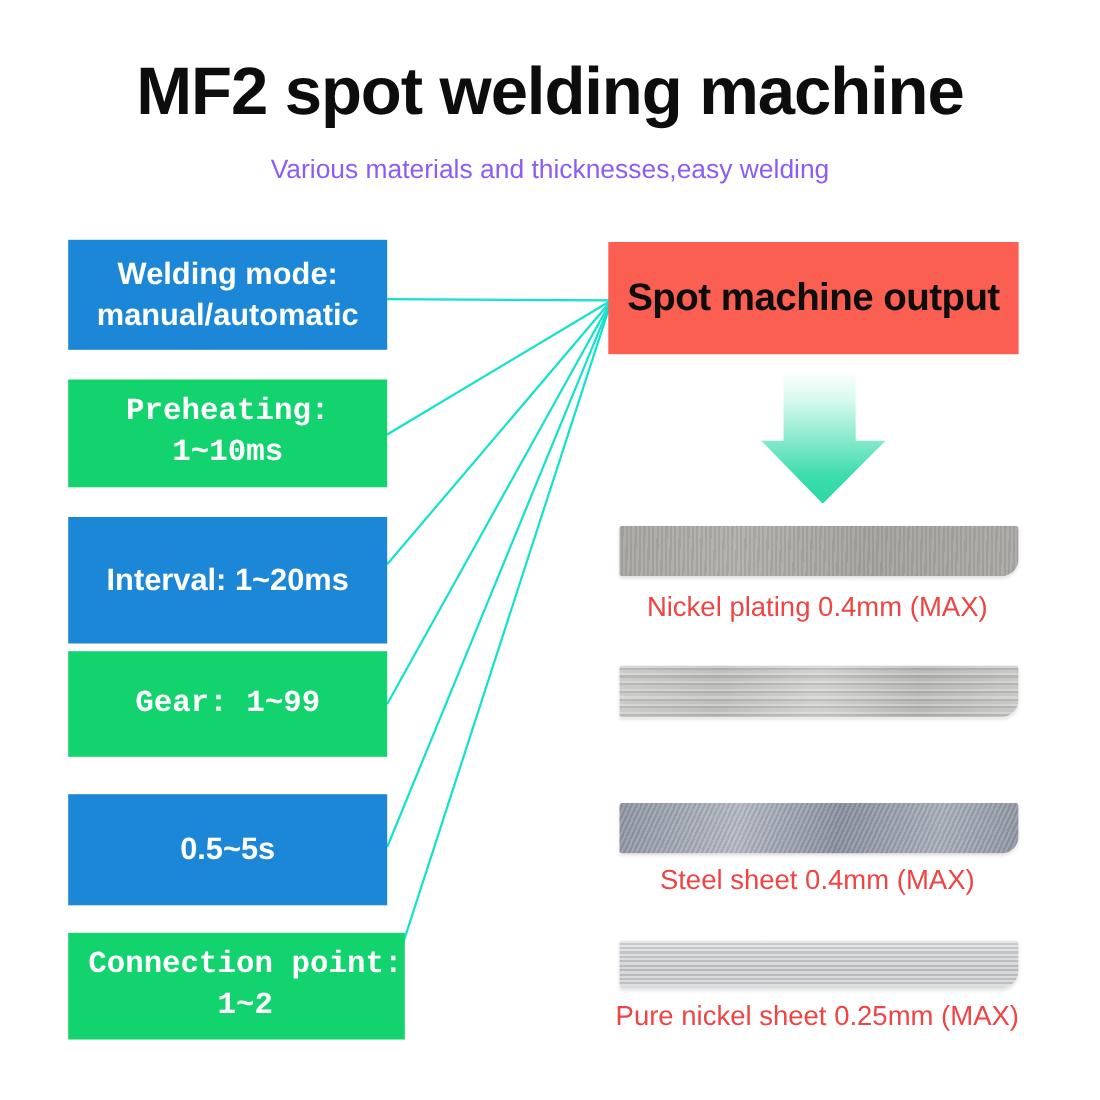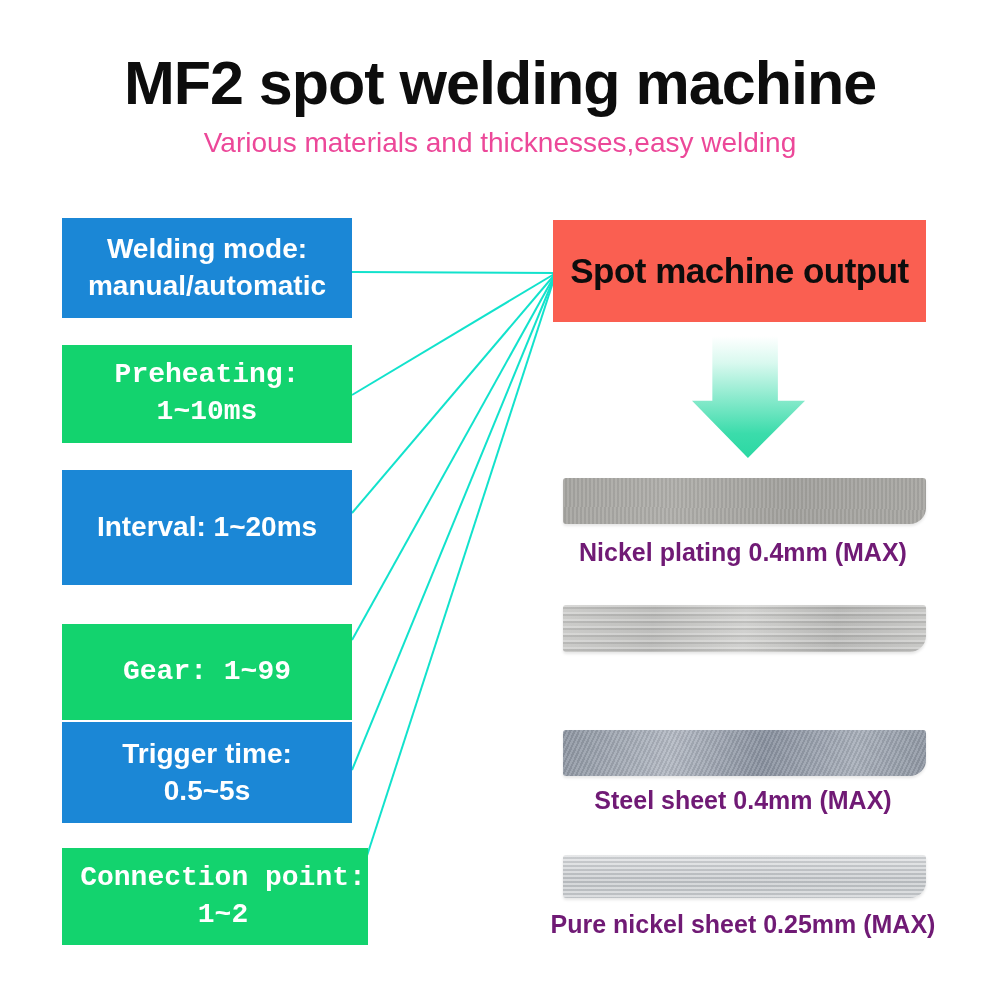--- a/index.html
+++ b/index.html
@@ -10,39 +10,39 @@
     font-family:"Liberation Sans", sans-serif;
     overflow:hidden;
   }
   
   .header{position:absolute;top:50px;left:0;width:1000px;text-align:center;}
   .title{
     font-size:61px;font-weight:700;color:#0d0d0d;
     letter-spacing:-1px;line-height:1.1;margin:0;
   }
   .subtitle{
-    font-size:28px;font-weight:400;color:#ec4899;
-    letter-spacing:0;margin-top:10px;
+    font-size:24px;font-weight:400;color:#8b5cf6;
+    letter-spacing:0;margin-top:24px;
   }
   
   .connectors{position:absolute;left:0;top:0;width:1000px;height:1000px;z-index:1;pointer-events:none;}
   .connectors line{stroke:#12e2cc;stroke-width:2;}
   
   .param-box{
     position:absolute;left:62px;width:290px;z-index:2;
     display:flex;flex-direction:column;justify-content:center;align-items:center;
     color:#ffffff;font-weight:700;font-size:28px;line-height:1.32;text-align:center;
   }
   .param-line:empty{display:none;}
   .blue{background:#1b87d6;}
   .green{background:#13d36e;font-family:Liberation Mono, monospace;}
   .p1{top:218px;height:100px;}
   .p2{top:345px;height:98px;}
   .p3{top:470px;height:115px;}
-  .p4{top:592px;height:96px;margin-top:32px;}
+  .p4{top:592px;height:96px;}
   .p5{top:722px;height:101px;}
   .p6{top:848px;height:97px;padding-left:16px;}
   
   .output-box{
     position:absolute;left:553px;top:220px;width:373px;height:102px;z-index:2;
     background:#fa5f51;
     display:flex;justify-content:center;align-items:center;
     color:#0d0d0d;font-weight:700;font-size:35px;letter-spacing:-0.5px;
   }
   
@@ -72,21 +72,21 @@
       repeating-linear-gradient(115deg, rgba(255,255,255,0.10) 0 2px, rgba(0,0,0,0.07) 2px 4px),
       linear-gradient(100deg,#8f97a3,#b4bac4 30%,#8a92a0 55%,#a9b0bb 80%,#8f97a3);
   }
   .s4{top:855px;height:43px;
     background:
       repeating-linear-gradient(to bottom, rgba(255,255,255,0.30) 0 2px, rgba(110,115,120,0.16) 2px 4px),
       linear-gradient(to bottom,#dcdee0,#c3c6c9 60%,#ced1d4);
   }
   .material-label{
     position:absolute;left:543px;width:400px;z-index:2;
-    text-align:center;color:#701a75;font-size:25px;font-weight:700;
+    text-align:center;color:#ef4444;font-size:25px;font-weight:400;
   }
   .ml1{top:538px;} .ml2{top:660px;} .ml3{top:786px;} .ml4{top:910px;}
 </style>
 </head>
 <body>
 
 <div class="canvas">
 
   <div class="header">
     <div class="title">MF2 spot welding machine</div>
@@ -116,21 +116,20 @@
     <div class="param-line">Interval: 1~20ms</div>
 
   </div>
 
   <div class="param-box green p4">
     <div class="param-line">Gear: 1~99</div>
 
   </div>
 
   <div class="param-box blue p5">
-    <div class="param-line">Trigger time:</div>
     <div class="param-line">0.5~5s</div>
   </div>
 
   <div class="param-box green p6">
     <div class="param-line">Connection point:</div>
     <div class="param-line">1~2</div>
   </div>
 
   <div class="output-box">
     <span>Spot machine output</span>

